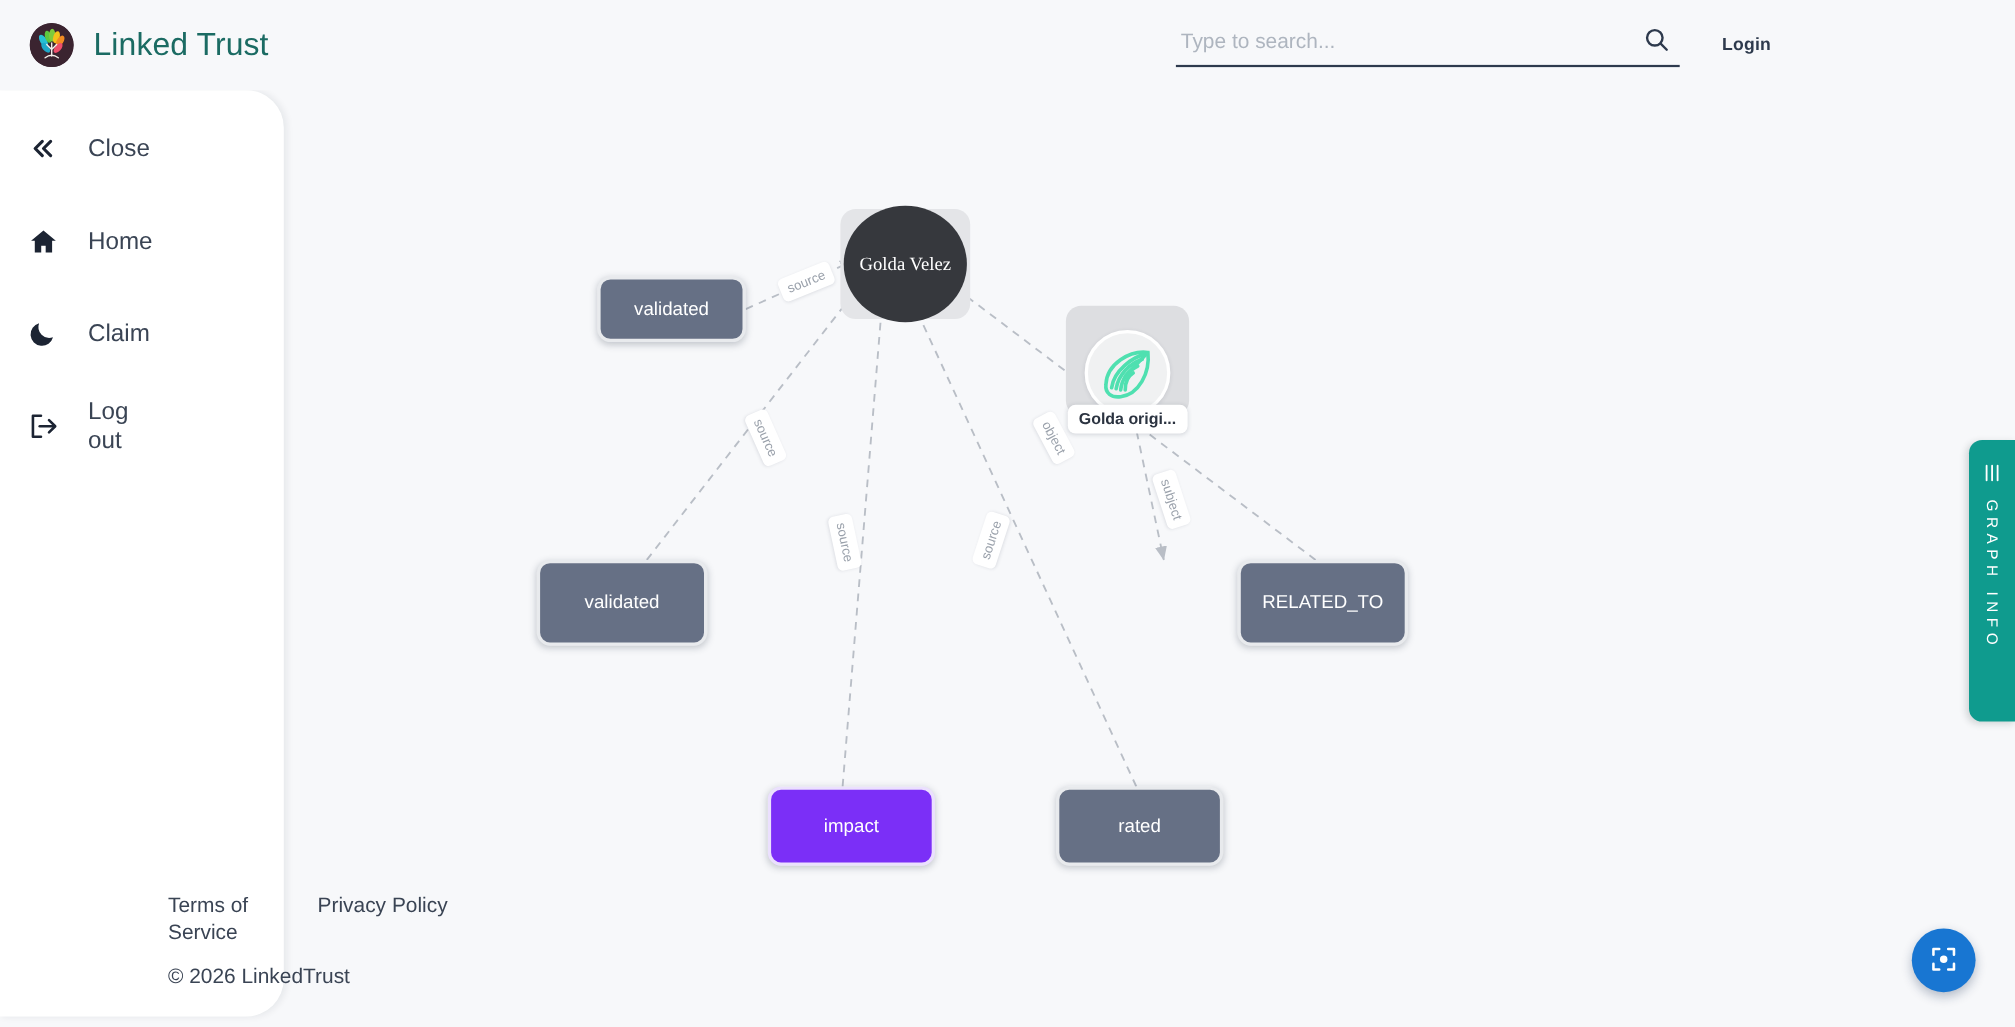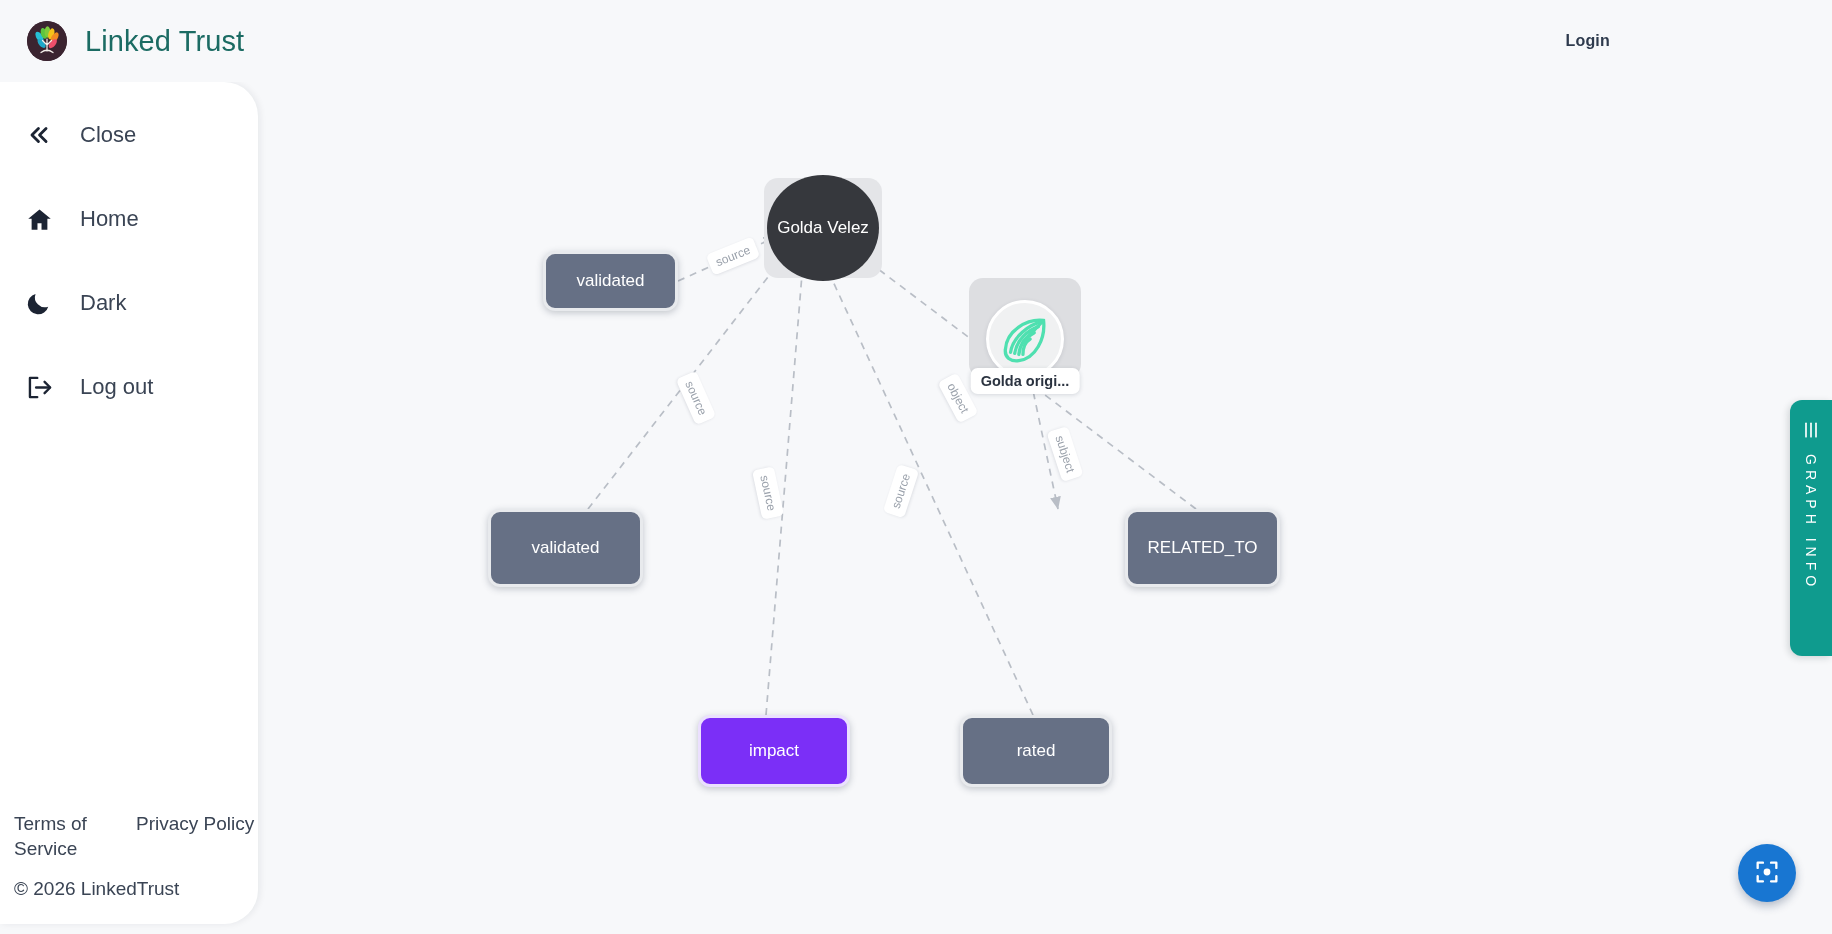--- a/index.html
+++ b/index.html
@@ -65,21 +65,21 @@
   }
 
   
   #sidebar {
     position: absolute; left: 0; top: 82px;
     width: 258px; height: 842px;
     background: #ffffff;
     border-top-right-radius: 34px;
     border-bottom-right-radius: 34px;
     box-shadow: 2px 0 7px rgba(20,25,40,.07);
-    display: flex; flex-direction: column;
+    display: flex; 
     z-index: 30;
   }
   .nav { padding-top: 22px; }
   .nav-item {
     display: flex; align-items: center; gap: 24px;
     height: 62px; padding-left: 22px; cursor: pointer;
     margin-bottom: 22px;
   }
   .nav-icon { width: 34px; display: flex; justify-content: center; align-items: center; flex: none; }
   .nav-label { font-size: 22px; color: #3a4454; font-weight: 400; }
@@ -215,20 +215,31 @@
             <ellipse cx="25.8" cy="22.6" rx="2.8" ry="5.4" fill="#ef4f6b" transform="rotate(40 25.8 22.6)"></ellipse>
             <path d="M20 30 L20 18 M20 24 L15.5 19.5 M20 24 L24.5 19.5" stroke="#f3eee9" stroke-width="1.25" fill="none" stroke-linecap="round"></path>
             <path d="M14 31.5 Q20 27 26 31.5" stroke="#f3eee9" stroke-width="1.25" fill="none" stroke-linecap="round"></path>
           </g>
         </svg>
       </span>
       <span class="brand-title">Linked Trust</span>
     </div>
 
     <div class="top-right">
+      <div class="search-wrap">
+        <input class="search-input" type="text" placeholder="Type to search..." style="">
+        <button class="search-btn">
+          <span>
+            <svg width="26" height="26" viewBox="0 0 24 24" fill="none" stroke="#2e3a4d" stroke-width="2" stroke-linecap="round">
+              <circle cx="10.5" cy="10.5" r="6.5"></circle>
+              <line x1="15.4" y1="15.4" x2="20.5" y2="20.5"></line>
+            </svg>
+          </span>
+        </button>
+      </div>
       <button class="login-btn">Login</button>
     </div>
   </div>
 
   <div id="sidebar">
     <nav class="nav">
 
       <div class="nav-item">
         <span class="nav-icon">
           <svg width="26" height="26" viewBox="0 0 24 24" fill="none" stroke="#1c2433" stroke-width="2.6" stroke-linecap="round" stroke-linejoin="round">
@@ -248,21 +259,21 @@
         <span class="nav-label">Home</span>
       </div>
 
 
       <div class="nav-item">
         <span class="nav-icon">
           <svg width="26" height="26" viewBox="0 0 24 24" fill="#1c2433">
             <path d="M20.5 15.4 A9.2 9.2 0 0 1 8.8 3.6 A9.6 9.6 0 1 0 20.5 15.4 Z"></path>
           </svg>
         </span>
-        <span class="nav-label">Dark</span>
+        <span class="nav-label">Claim</span>
       </div>
 
       <div class="nav-item">
         <span class="nav-icon">
           <svg width="27" height="27" viewBox="0 0 24 24" fill="none" stroke="#1c2433" stroke-width="2.1" stroke-linecap="round" stroke-linejoin="round">
             <polyline points="10,3.5 3.5,3.5 3.5,20.5 10,20.5"></polyline>
             <line x1="9" y1="12" x2="21" y2="12"></line>
             <polyline points="16.5,7 21.5,12 16.5,17"></polyline>
           </svg>
         </span>
@@ -301,21 +312,21 @@
         <line x1="508" y1="633" x2="545" y2="180"></line>
 
         <line x1="775" y1="633" x2="566" y2="180"></line>
 
         <line x1="938" y1="427" x2="595" y2="168"></line>
 
         <line x1="770" y1="285" x2="800" y2="427"></line>
       </g>
     </svg>
 
-    <div class="gnode" style="left:506px; top:96px;">
+    <div class="gnode" style="left:506px; top:108px;font-family:Liberation Serif, serif;">
       <div class="node-person">
         <div class="person-ellipse">Golda Velez</div>
       </div>
     </div>
 
     <div class="gnode" style="left:711px; top:196px;">
       <div class="node-entity">
         <div class="entity-avatar">
           <svg width="66" height="66" viewBox="0 0 64 64" fill="none" stroke="#4fe0b0" stroke-width="3.2" stroke-linecap="round">
             <path d="M50 14 C34 12 14 24 13 42 C12 50 18 54 26 53 C42 51 52 32 50 14 Z"></path>

